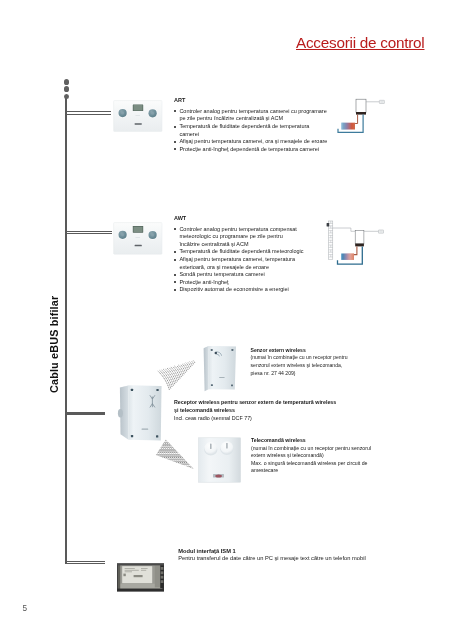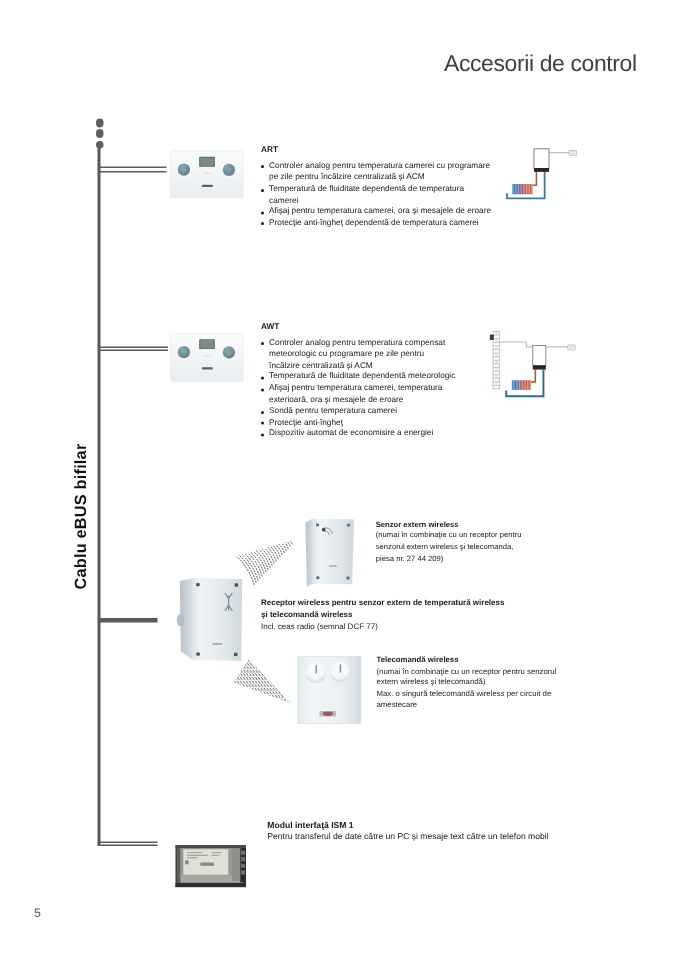--- a/index.html
+++ b/index.html
@@ -1,19 +1,19 @@
 <!DOCTYPE html>
 <html><head>
 <meta charset="utf-8">
 <style>
   html,body{margin:0;padding:0;}
   body{width:452px;height:640px;background:#ffffff;font-family:"Liberation Sans",sans-serif;overflow:hidden;position:relative;
        -webkit-font-smoothing:antialiased;}
   .page{position:absolute;left:0;top:0;width:452px;height:640px;}
-  .title{position:absolute;left:296px;top:33.5px;color:#404040;font-size:15.3px;letter-spacing:-0.25px;white-space:nowrap;}
+  .title{position:absolute;left:296px;top:33.5px;color:#b91c1c;font-size:15.3px;letter-spacing:-0.25px;white-space:nowrap;text-decoration:underline;}
   .pageno{position:absolute;left:22.6px;top:603.5px;font-size:8.2px;color:#555;}
   .vrot{position:absolute;left:47.5px;top:393px;transform:rotate(-90deg);transform-origin:left top;
         font-size:10.85px;font-weight:bold;color:#111;white-space:nowrap;letter-spacing:0.15px;}
   .bus{position:absolute;left:64.8px;top:96.5px;width:2.3px;height:467.5px;background:#595959;}
   .dot{position:absolute;width:5.2px;height:5.4px;border-radius:50%;background:#606060;left:63.6px;}
   .wire{position:absolute;height:1.2px;background:#5a5a5a;}
 
   
   .blk{position:absolute;font-size:5.5px;color:#1a1a1a;line-height:7.6px;}
   .blk .hd{font-weight:bold;margin-bottom:3px;}

